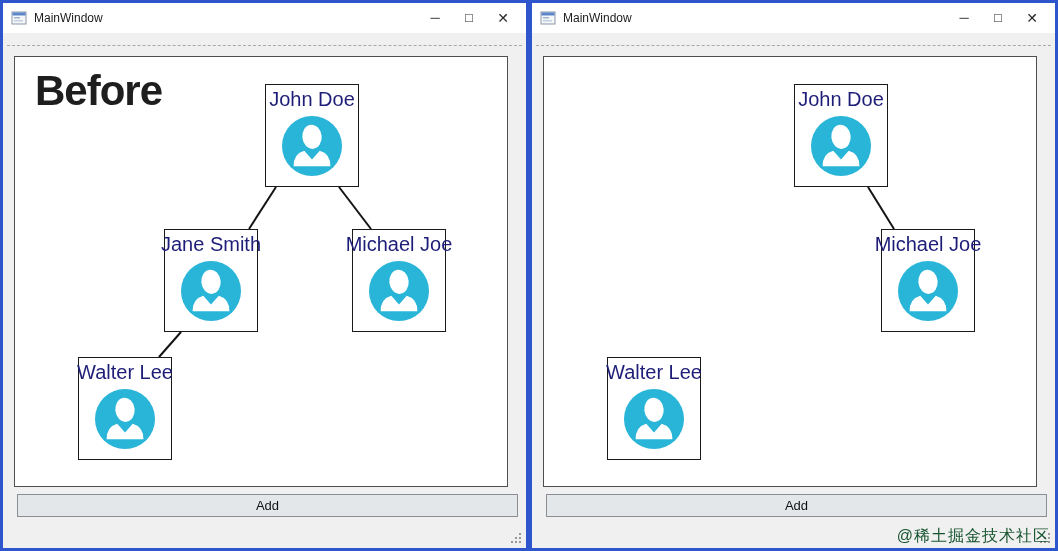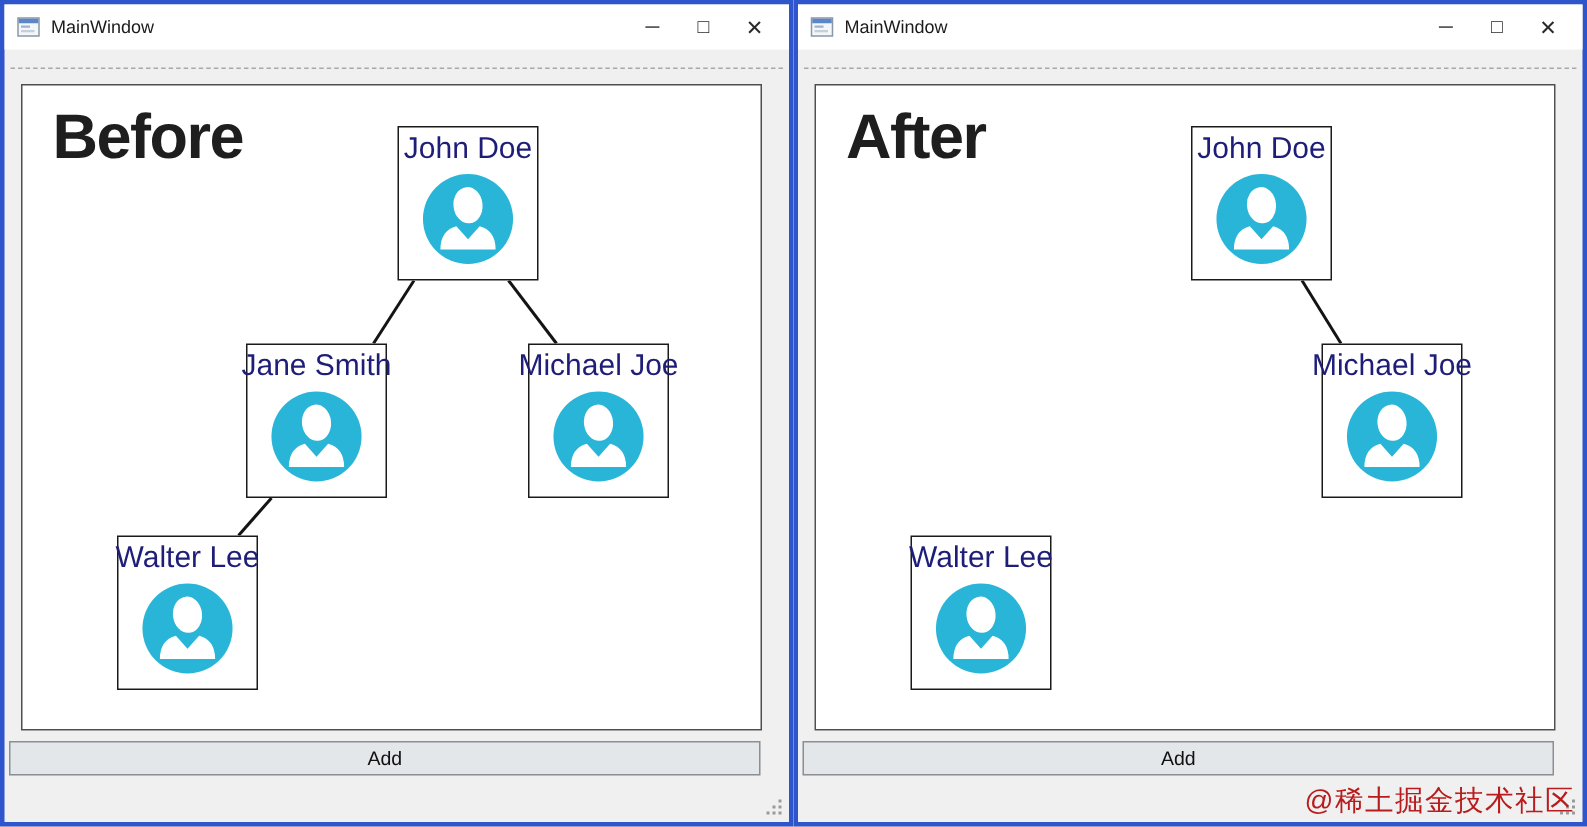--- a/index.html
+++ b/index.html
@@ -39,34 +39,34 @@
   .person-node{
     position:absolute;width:94px;height:103px;box-sizing:border-box;
     background:#ffffff;border:1.5px solid #1a1a1a;z-index:1;
     display:flex;flex-direction:column;align-items:center;
   }
   .person-name{
     margin-top:3px;font-size:20px;color:var(--name-color);white-space:nowrap;
   }
   .person-avatar{margin-top:4px;width:62px;height:62px;}
   .add-btn{
-    position:absolute;left:3px;top:491px;width:501px;height:23px;
+    position:absolute;left:14px;top:491px;width:501px;height:23px;
     background:#e4e7ea;border:1px solid #8b8f94;
     font-family:"Liberation Sans",sans-serif;font-size:13px;color:#111;
     padding:0;
   }
   .grip{position:absolute;right:4px;bottom:4px;width:11px;height:11px;}
   .grip::after{
     content:"";position:absolute;left:0;top:0;width:2px;height:2px;background:transparent;
     box-shadow:8px 0 0 #9a9a9a,4px 4px 0 #9a9a9a,8px 4px 0 #9a9a9a,
                0 8px 0 #9a9a9a,4px 8px 0 #9a9a9a,8px 8px 0 #9a9a9a;
   }
   .watermark{
     position:absolute;right:8px;bottom:4px;z-index:5;
-    font-size:19px;color:#b91c1c;letter-spacing:1px;
+    font-size:16px;color:#14532d;letter-spacing:1px;
   }
 </style>
 </head>
 <body>
 
 <div class="watermark">@稀土掘金技术社区</div>
 
 <div class="window" style="left: 0px;">
     <div class="titlebar">
       <span class="app-icon">
@@ -140,21 +140,20 @@
       </span>
       <span class="title">MainWindow</span>
       <span class="controls">
         <span class="ctrl">─</span>
         <span class="ctrl">□</span>
         <span class="ctrl close">✕</span>
       </span>
     </div>
     <div class="adorner"></div>
     <div class="canvas">
-      <div class="stage-label">After</div>
     <svg width="492" height="429" class="edges">
         <line x1="324" y1="130" x2="350" y2="172" stroke="#141414" stroke-width="2"></line>
       </svg>
       <div class="person-node" style="left: 250px; top: 27px;">
         <div class="person-name">John Doe</div>
         <svg viewBox="0 0 64 64" class="person-avatar">
           <circle cx="32" cy="32" r="31" fill="#29b5d8"></circle>
           <ellipse cx="32" cy="22.5" rx="10" ry="12.5" fill="#ffffff" transform="rotate(-6 32 22.5)"></ellipse>
           <path d="M13 53 Q13 40 24 37 L32 46 L40 37 Q51 40 51 53 Z" fill="#ffffff"></path>
         </svg>

